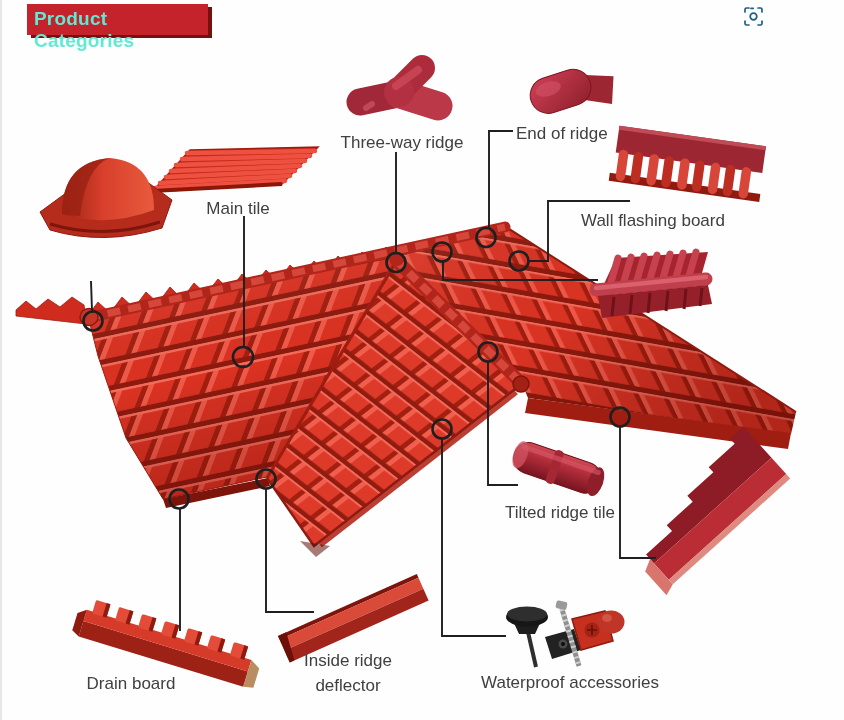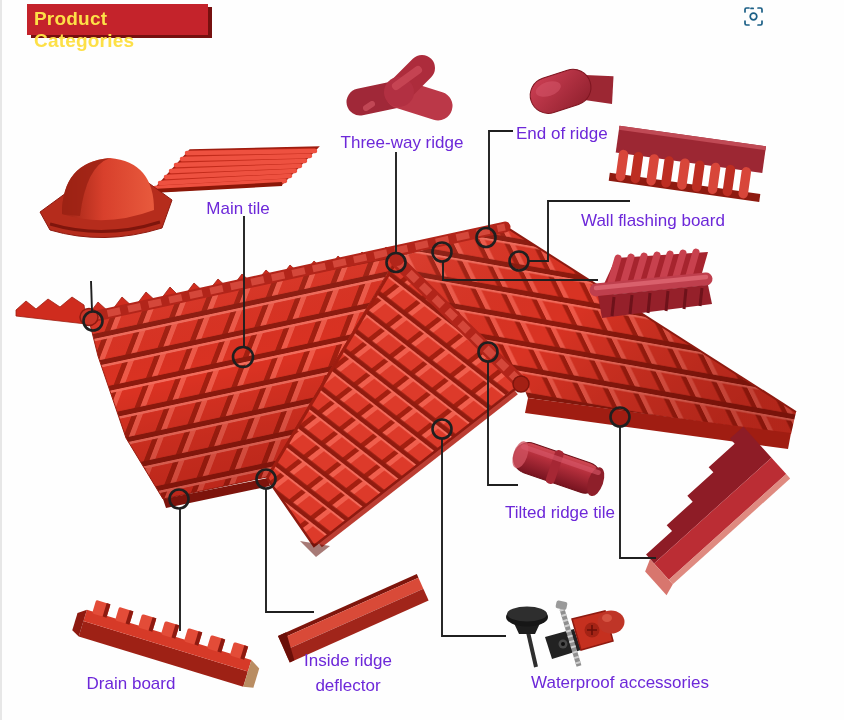--- a/index.html
+++ b/index.html
@@ -1,23 +1,23 @@
 <!DOCTYPE html>
 <html><head>
 <meta charset="utf-8">
 <style>
   html,body{margin:0;padding:0;background:#ffffff;}
   .stage{position:relative;width:844px;height:720px;background:#fefefe;overflow:hidden;
          font-family:"Liberation Sans","DejaVu Sans",sans-serif;}
   .left-edge{position:absolute;left:0;top:0;width:2px;height:720px;background:#e7e7e7;}
   .header{position:absolute;left:27px;top:4px;width:170px;height:23px;
-          background:#c4232b;color:#fde047;font-size:19px;font-weight:bold;
+          background:#c4232b;color:#5eead4;font-size:19px;font-weight:bold;
           padding:4px 4px 4px 7px;box-shadow:4px 3px 0 #76100f;letter-spacing:.2px;}
   .scan{position:absolute;left:743px;top:6px;width:21px;height:21px;cursor:pointer;}
-  .lbl{position:absolute;color:#6d28d9;font-size:17px;line-height:25px;}
+  .lbl{position:absolute;color:#404040;font-size:17px;line-height:25px;}
   .ctr{text-align:center;}
   svg.scene{position:absolute;left:0;top:0;}
 </style>
 </head>
 <body>
 
 <div class="stage">
   <div class="left-edge"></div>
 
   <div class="header">Product Categories</div>
@@ -287,14 +287,14 @@
     </g>
   </svg>
 
   <div class="lbl ctr" style="left:320px;top:130px;width:164px;">Three-way ridge</div>
   <div class="lbl" style="left:516px;top:121px;width:120px;">End of ridge</div>
   <div class="lbl ctr" style="left:178px;top:196px;width:120px;">Main tile</div>
   <div class="lbl" style="left:581px;top:208px;width:180px;">Wall flashing board</div>
   <div class="lbl ctr" style="left:478px;top:500px;width:164px;">Tilted ridge tile</div>
   <div class="lbl ctr" style="left:283px;top:648px;width:130px;">Inside ridge deflector</div>
   <div class="lbl ctr" style="left:49px;top:671px;width:164px;">Drain board</div>
-  <div class="lbl ctr" style="left:518px;top:670px;width:204px;">Waterproof accessories</div>
+  <div class="lbl ctr" style="left:468px;top:670px;width:204px;">Waterproof accessories</div>
 </div>
 
 </body></html>

